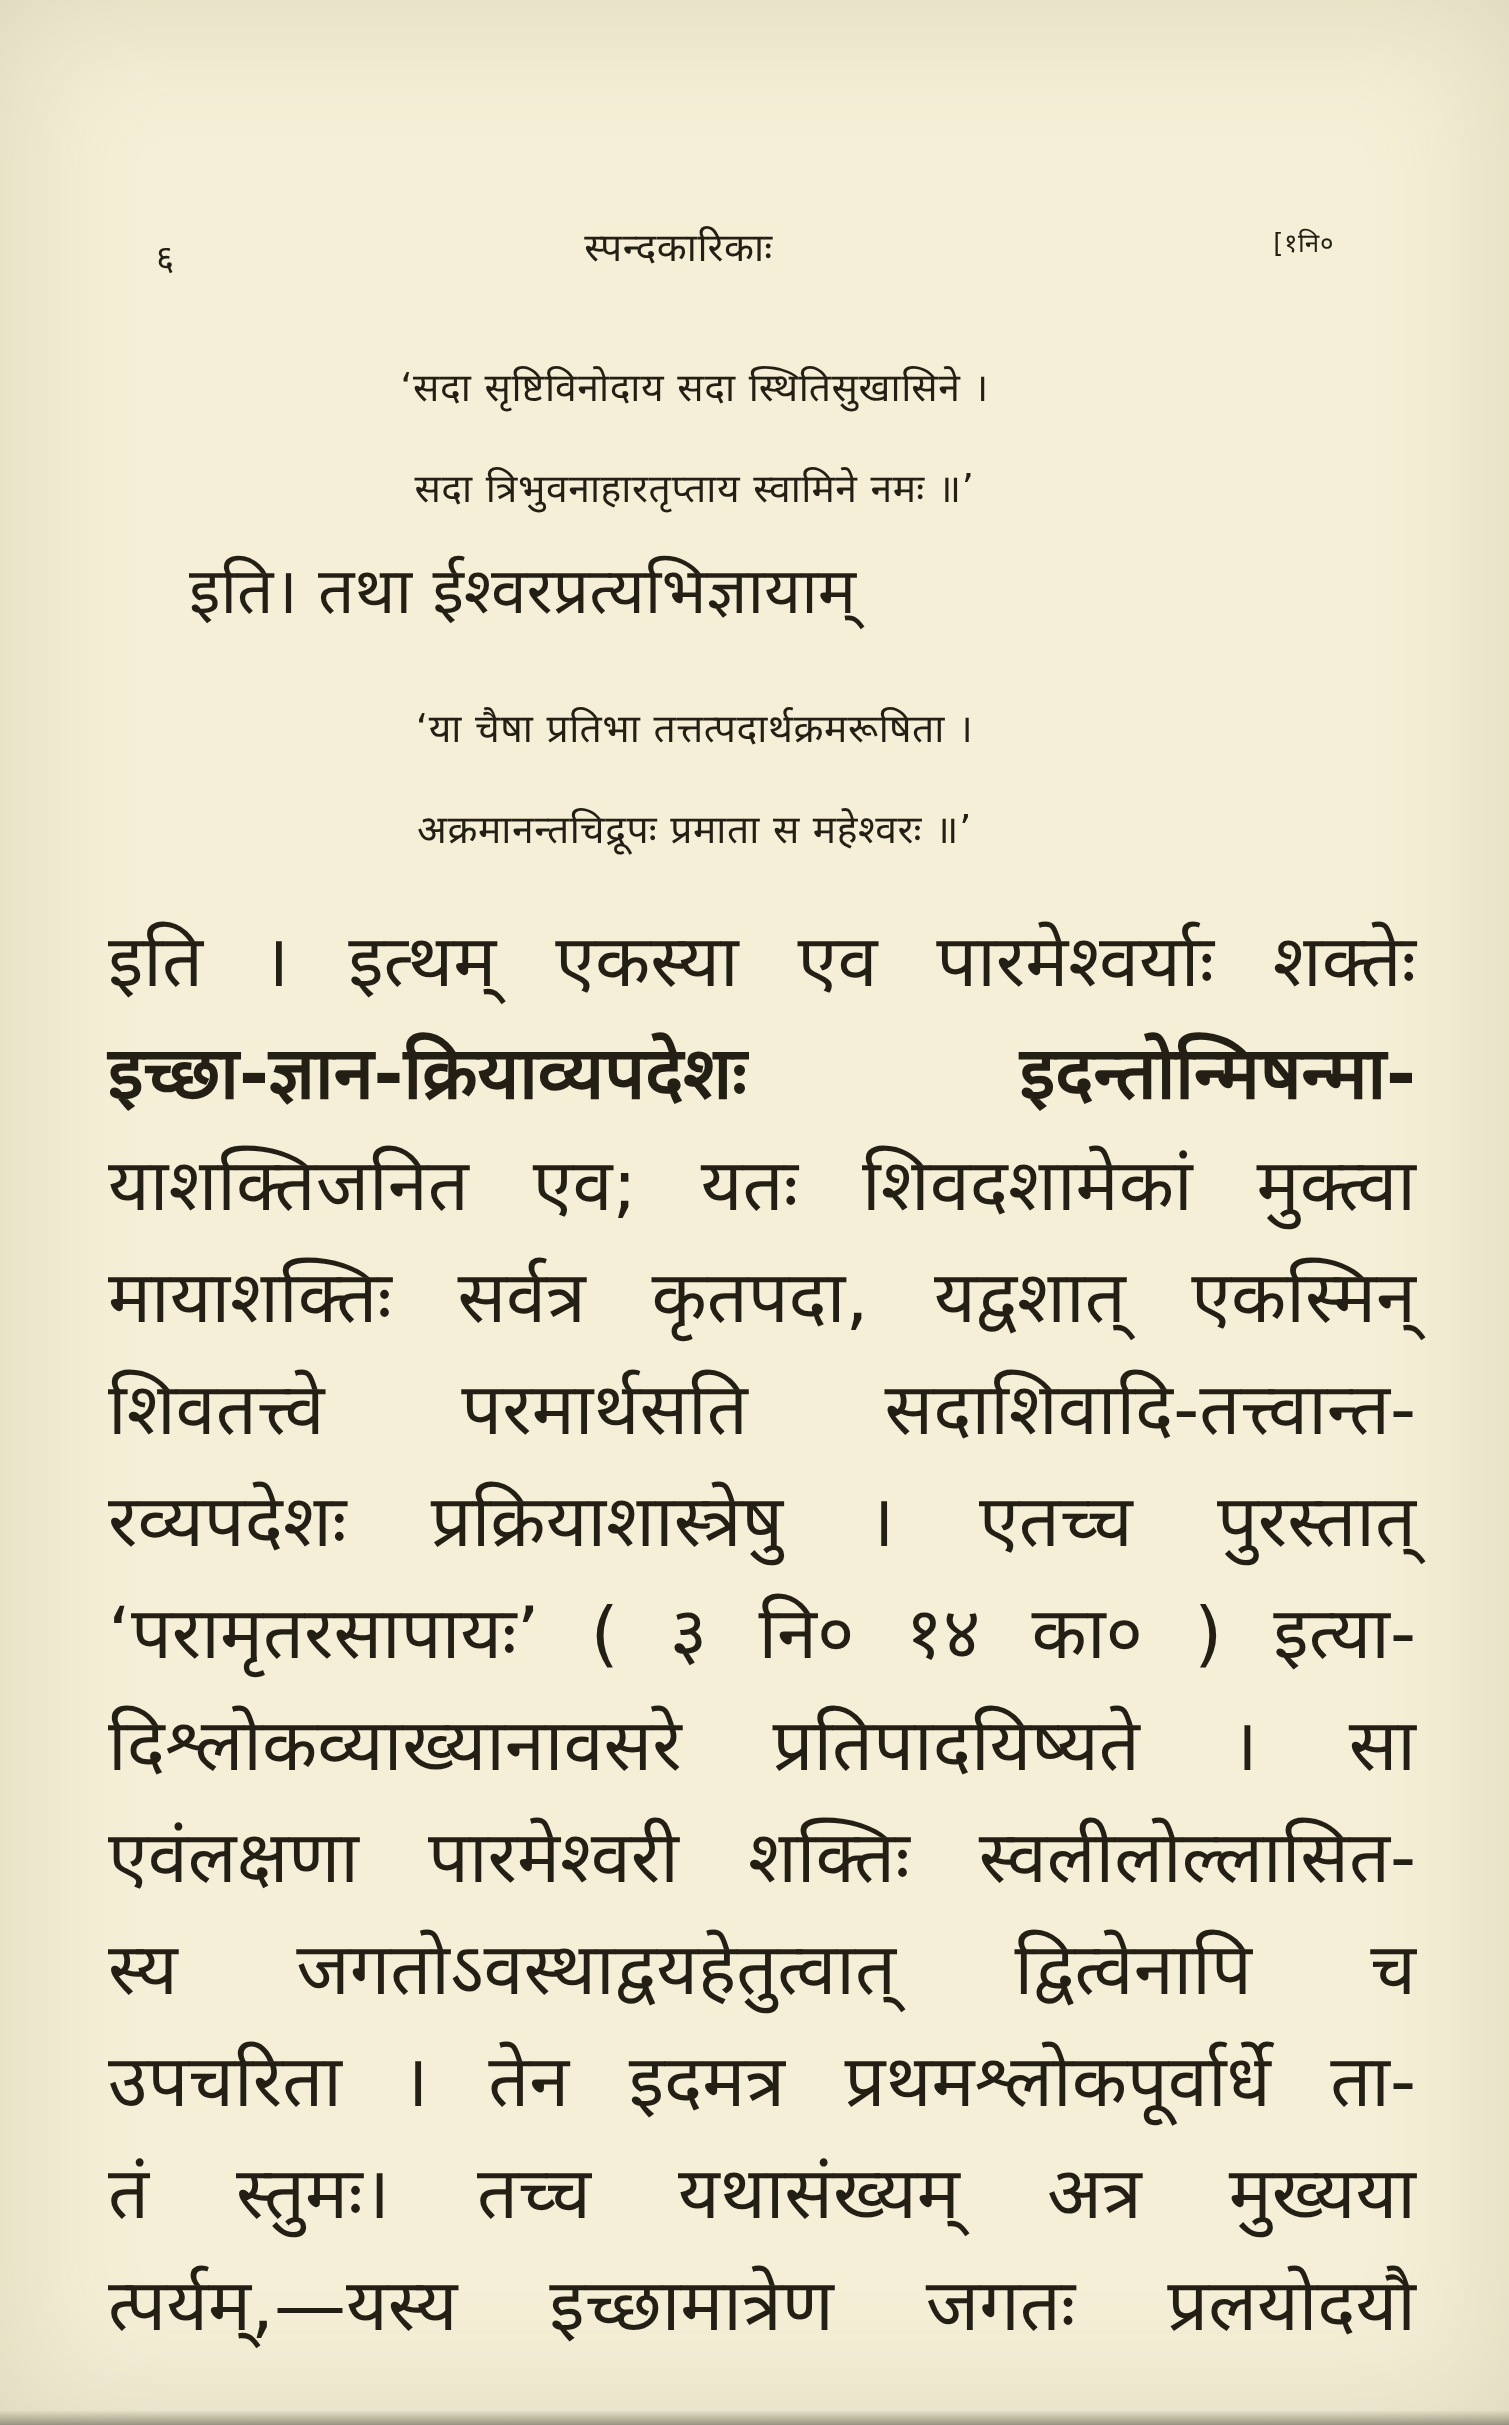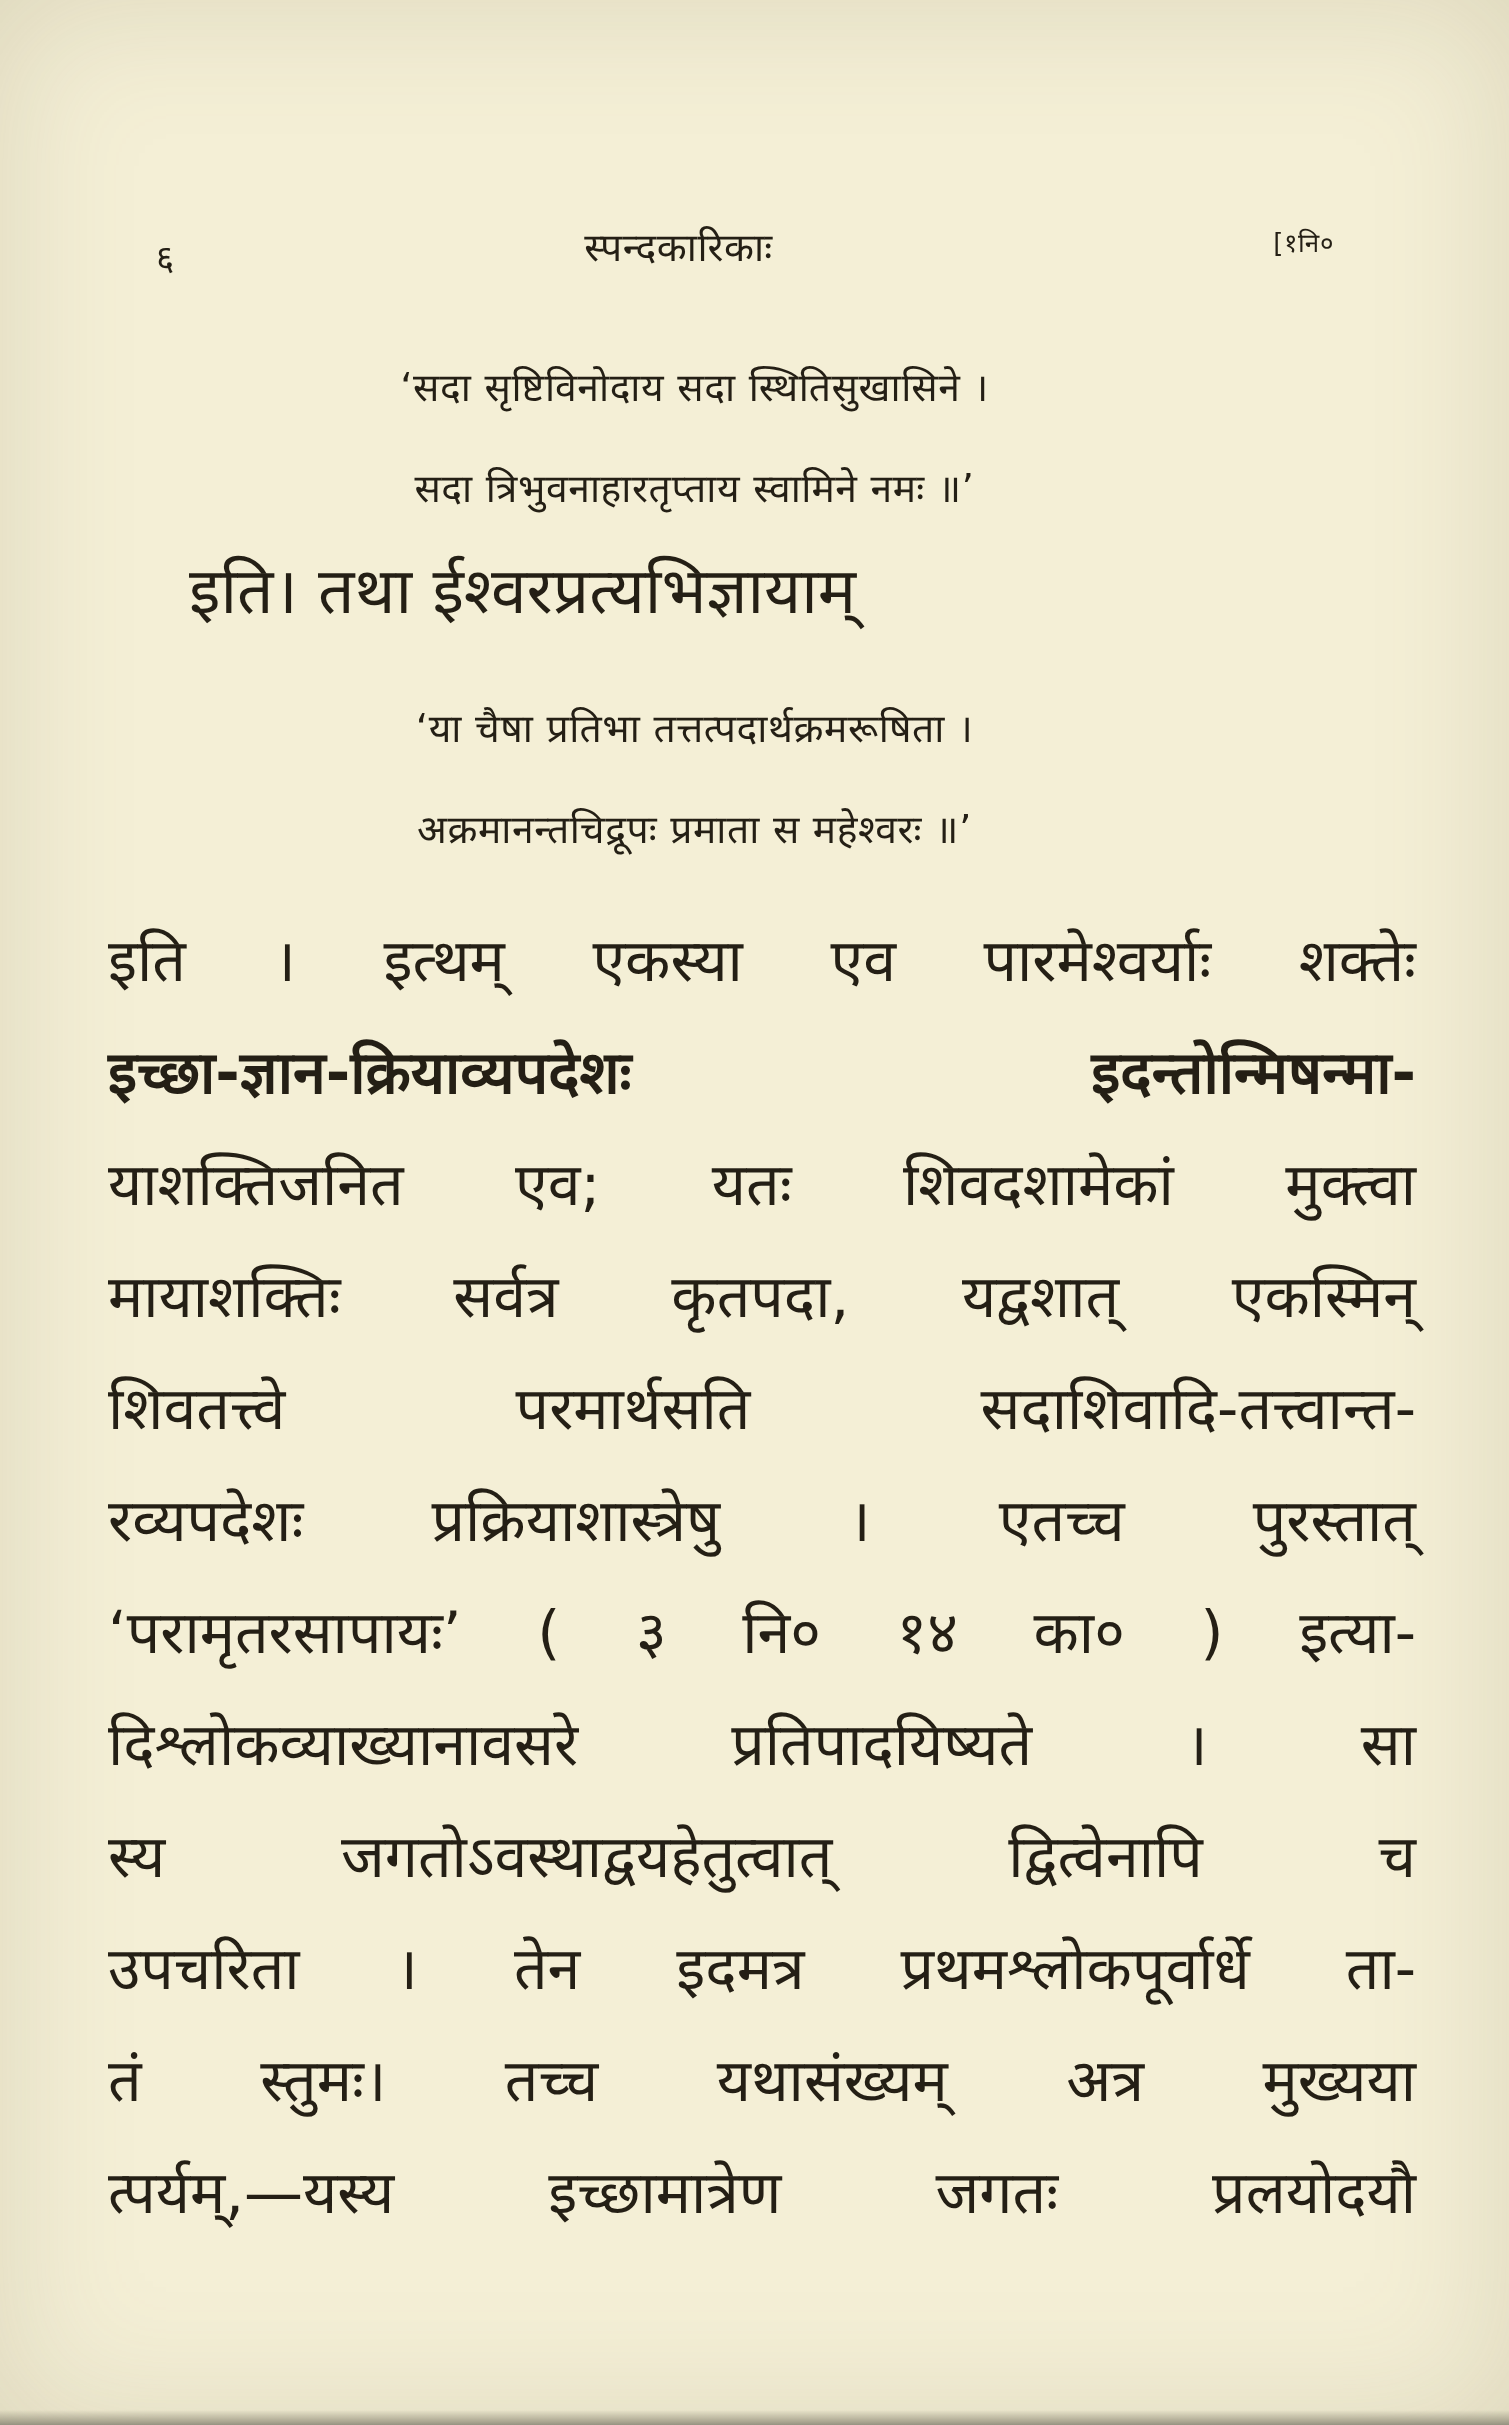--- a/index.html
+++ b/index.html
@@ -44,21 +44,21 @@
   }
   .v1{top:337px;}
   .v2{top:678px;}
   .intro{
     position:absolute;top:553px;left:189px;right:208px;
     font-size:64px;line-height:76px;
     white-space:nowrap;
   }
   .bodytext{
     position:absolute;top:905px;left:108px;right:93px;
-    font-size:59px;
+    font-size:72px;
   }
   .bline{
     line-height:112px;
     text-align:justify;
     text-align-last:justify;
     white-space:nowrap;
     overflow:visible;
   }
 </style>
 </head>
@@ -86,20 +86,21 @@
 
   <div class="bodytext">
     <div class="bline" style="white-space: normal;">इति । इत्थम् एकस्या एव पारमेश्वर्याः शक्तेः</div>
     <div class="bline" style="white-space: normal; font-weight: bold;">इच्छा-ज्ञान-क्रियाव्यपदेशः इदन्तोन्मिषन्मा-</div>
     <div class="bline" style="white-space: normal;">याशक्तिजनित एव; यतः शिवदशामेकां मुक्त्वा</div>
     <div class="bline" style="white-space: normal;">मायाशक्तिः सर्वत्र कृतपदा, यद्वशात् एकस्मिन्</div>
     <div class="bline" style="white-space: normal;">शिवतत्त्वे परमार्थसति सदाशिवादि-तत्त्वान्त-</div>
     <div class="bline" style="white-space: normal;">रव्यपदेशः प्रक्रियाशास्त्रेषु ।  एतच्च पुरस्तात्</div>
     <div class="bline" style="white-space: normal;">‘परामृतरसापायः’ ( ३ नि० १४ का० )  इत्या-</div>
     <div class="bline" style="white-space: normal;">दिश्लोकव्याख्यानावसरे प्रतिपादयिष्यते । सा</div>
+    <div class="bline" style="white-space: normal;">एवंलक्षणा पारमेश्वरी शक्तिः स्वलीलोल्लासित-</div>
     <div class="bline" style="white-space: normal;">स्य जगतोऽवस्थाद्वयहेतुत्वात् द्वित्वेनापि च</div>
     <div class="bline" style="white-space: normal;">उपचरिता । तेन इदमत्र प्रथमश्लोकपूर्वार्धे ता-</div>
     <div class="bline" style="white-space: normal;">तं स्तुमः। तच्च यथासंख्यम् अत्र मुख्यया</div>
     <div class="bline" style="white-space: normal;">त्पर्यम्,—यस्य इच्छामात्रेण जगतः प्रलयोदयौ</div>
   </div>
 
   <div class="edge-bottom"></div>
 </div>
 
 

